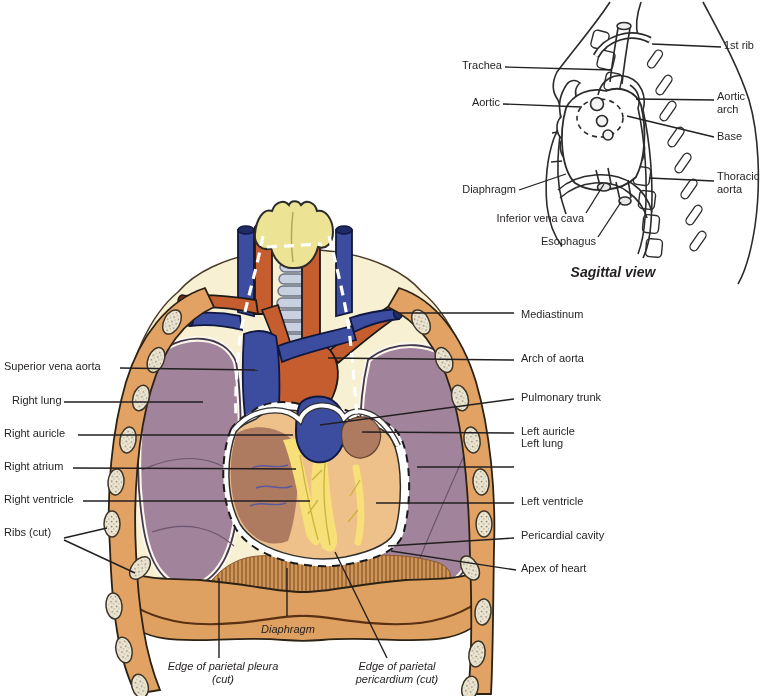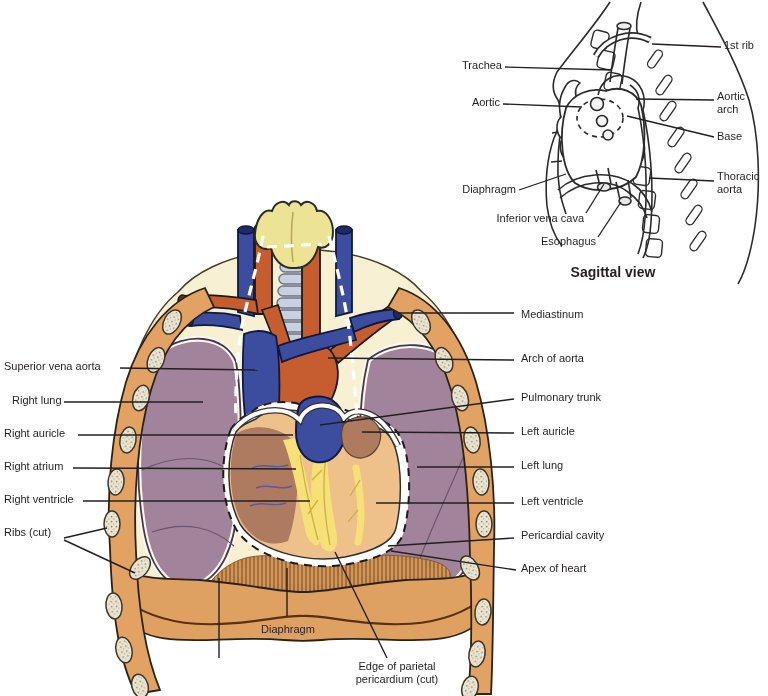--- a/index.html
+++ b/index.html
@@ -2,21 +2,21 @@
 <html><head>
 <meta charset="utf-8">
 <style>
   html,body{margin:0;padding:0;background:#fff;}
   #canvas{position:relative;width:768px;height:696px;background:#fff;overflow:hidden;
           font-family:"Liberation Sans",sans-serif;}
   #art{position:absolute;left:0;top:0;}
   .lbl{position:absolute;font-size:11px;line-height:1.18;color:#231f20;white-space:nowrap;}
   .lbl.wrap{white-space:normal;}
   .lbl.r{text-align:left;}
-  .lbl.c{text-align:center;}
+  .lbl.c{text-align:center;font-style:italic;}
   .lbl.b{font-weight:bold;font-size:14px;}
 </style>
 </head>
 <body>
 
 <div id="canvas">
 
 <svg id="art" width="768" height="696" viewBox="0 0 768 696">
   <defs>
     <pattern id="hatch" width="4" height="9" patternUnits="userSpaceOnUse">
@@ -355,26 +355,27 @@
   <div class="lbl" style="left:12px;top:394px">Right lung</div>
   <div class="lbl" style="left:4px;top:427px">Right auricle</div>
   <div class="lbl" style="left:4px;top:460px">Right atrium</div>
   <div class="lbl" style="left:4px;top:493px">Right ventricle</div>
   <div class="lbl" style="left:4px;top:526px">Ribs (cut)</div>
 
   <div class="lbl" style="left:521px;top:308px">Mediastinum</div>
   <div class="lbl" style="left:521px;top:352px">Arch of aorta</div>
   <div class="lbl" style="left:521px;top:391px">Pulmonary trunk</div>
   <div class="lbl" style="left:521px;top:425px">Left auricle</div>
-  <div class="lbl" style="left:521px;top:459px">Left lung</div>
+  <div class="lbl" style="left:521px;top:437px">Left lung</div>
   <div class="lbl" style="left:521px;top:495px">Left ventricle</div>
   <div class="lbl" style="left:521px;top:529px">Pericardial cavity</div>
   <div class="lbl" style="left:521px;top:562px">Apex of heart</div>
 
   <div class="lbl c" style="left:248px;top:623px;width:80px">Diaphragm</div>
+  <div class="lbl c wrap" style="left:167px;top:660px;width:112px">Edge of parietal pleura (cut)</div>
   <div class="lbl c wrap" style="left:332px;top:660px;width:130px">Edge of parietal pericardium (cut)</div>
 
   <div class="lbl r" style="right:266px;top:59px">Trachea</div>
   <div class="lbl r" style="right:268px;top:96px">Aortic</div>
   <div class="lbl r" style="right:252px;top:183px">Diaphragm</div>
   <div class="lbl r" style="right:184px;top:212px">Inferior vena cava</div>
   <div class="lbl r" style="right:172px;top:235px">Esophagus</div>
 
   <div class="lbl" style="left:724px;top:39px">1st rib</div>
   <div class="lbl wrap" style="left:717px;top:90px;width:52px">Aortic arch</div>

